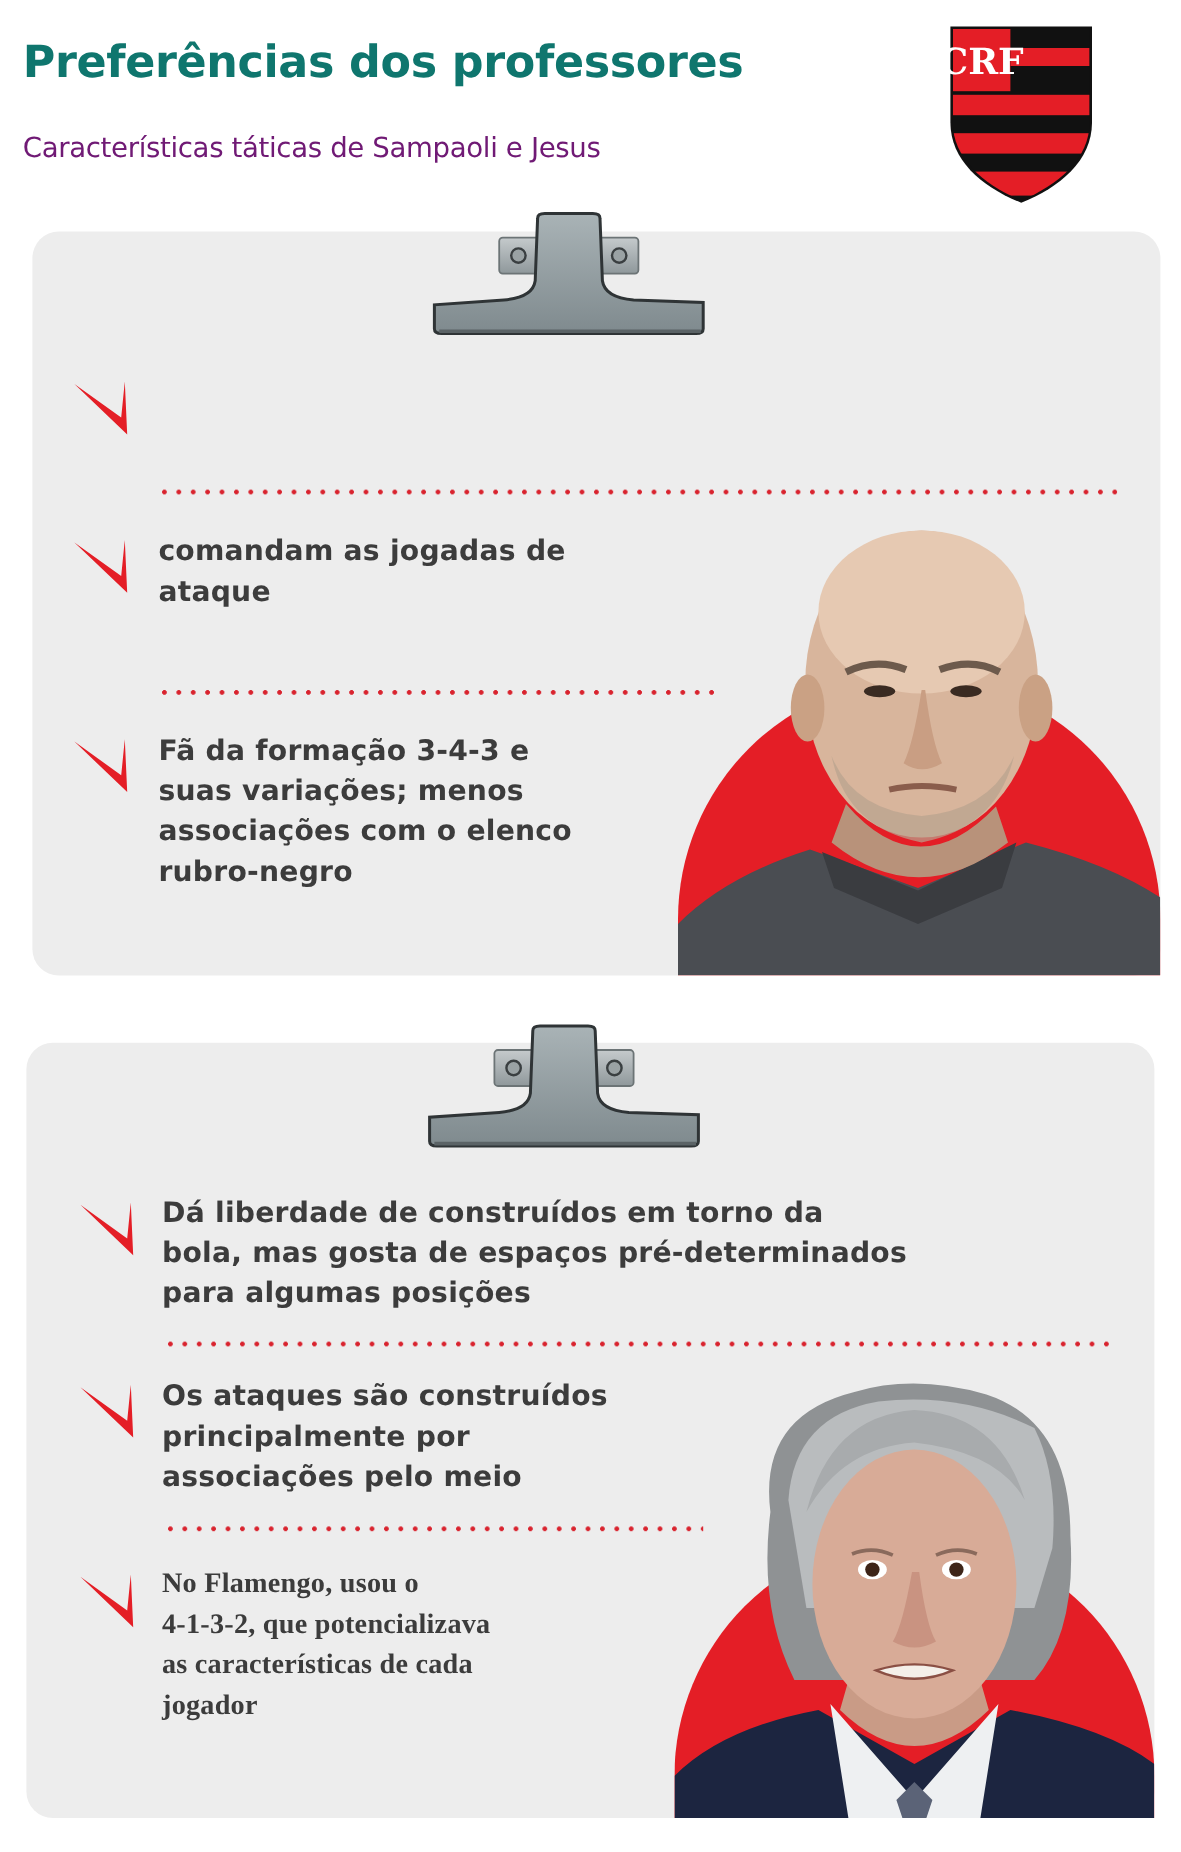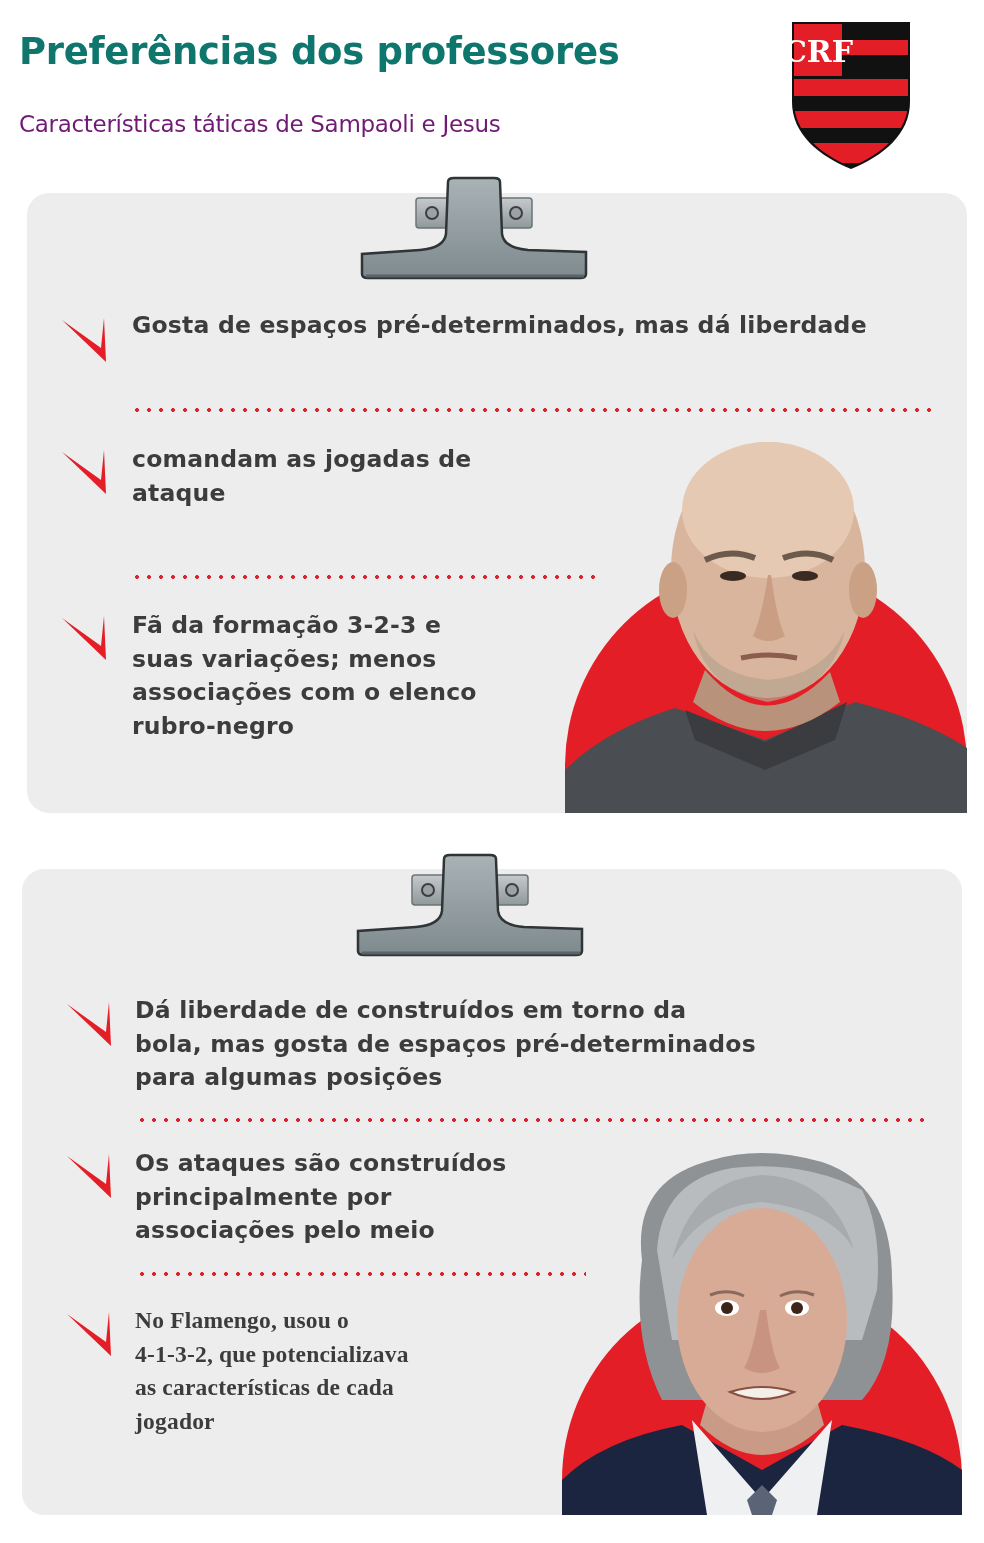--- a/index.html
+++ b/index.html
@@ -80,40 +80,39 @@
 </div>
 
 <div class="sep" style="left:131px; top:408px; width:800px;"></div>
 <div class="sep" style="left:131px; top:575px; width:470px;"></div>
 
 <div class="item" style="left:0; top:0;">
   <svg class="chev" style="left:60px; top:316px;" viewBox="0 0 50 50">
     <path d="M2 4 L46 46 L44 2 L41 32 Z" fill="#e41e26"></path>
   </svg>
   <div class="txt" style="left:132px; top:309px;">
-    <div>Gosta de espaços pré-determinados, mas dá liberdade</div>
   </div>
 </div>
 
 <div class="item" style="left:0; top:0;">
   <svg class="chev" style="left:60px; top:448px;" viewBox="0 0 50 50">
     <path d="M2 4 L46 46 L44 2 L41 32 Z" fill="#e41e26"></path>
   </svg>
   <div class="txt" style="left:132px; top:443px;">
     <div>comandam as jogadas de</div>
     <div>ataque</div>
   </div>
 </div>
 
 <div class="item" style="left:0; top:0;">
   <svg class="chev" style="left:60px; top:614px;" viewBox="0 0 50 50">
     <path d="M2 4 L46 46 L44 2 L41 32 Z" fill="#e41e26"></path>
   </svg>
   <div class="txt" style="left:132px; top:609px;">
-    <div>Fã da formação 3-2-3 e</div>
+    <div>Fã da formação 3-4-3 e</div>
     <div>suas variações; menos</div>
     <div>associações com o elenco</div>
     <div>rubro-negro</div>
   </div>
 </div>
 
 <div class="arch" style="left:565px; top:440px; width:402px; height:373px;">
   <div class="red" style="top:125px; height:248px;"></div>
   <svg width="402" height="373" viewBox="0 0 402 373">
 

